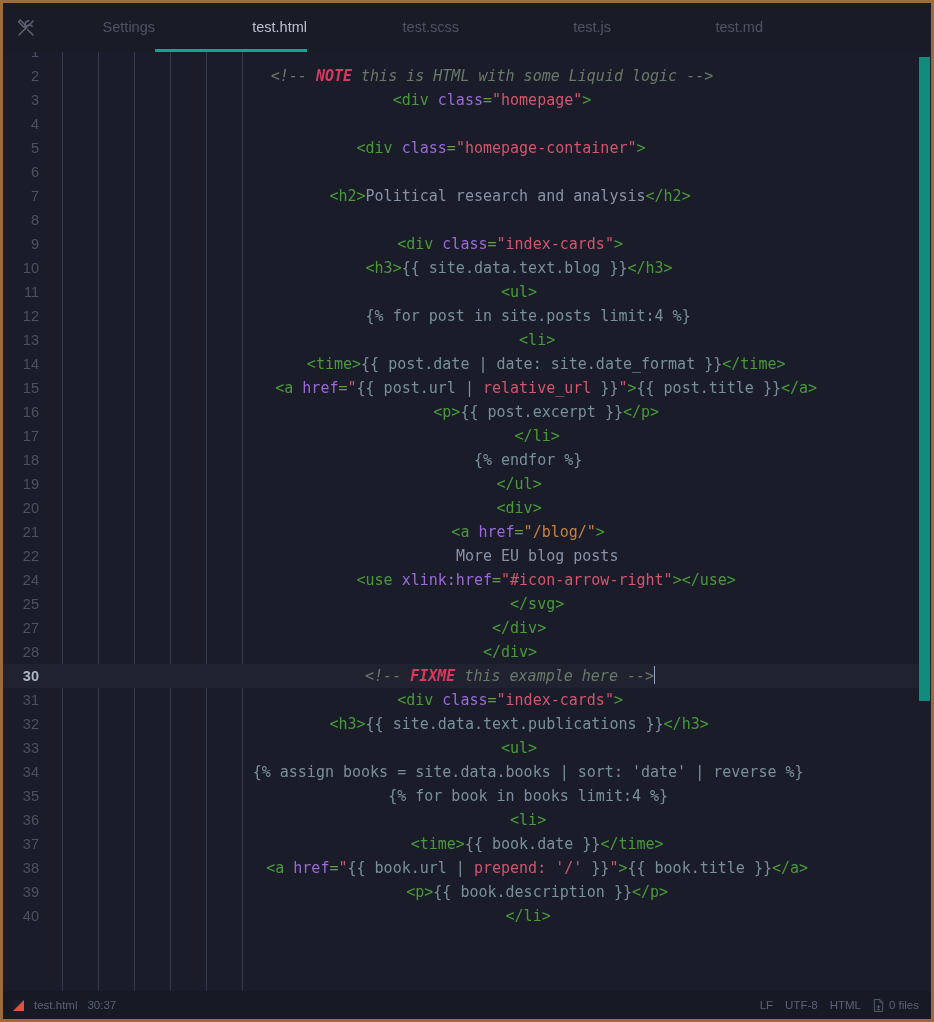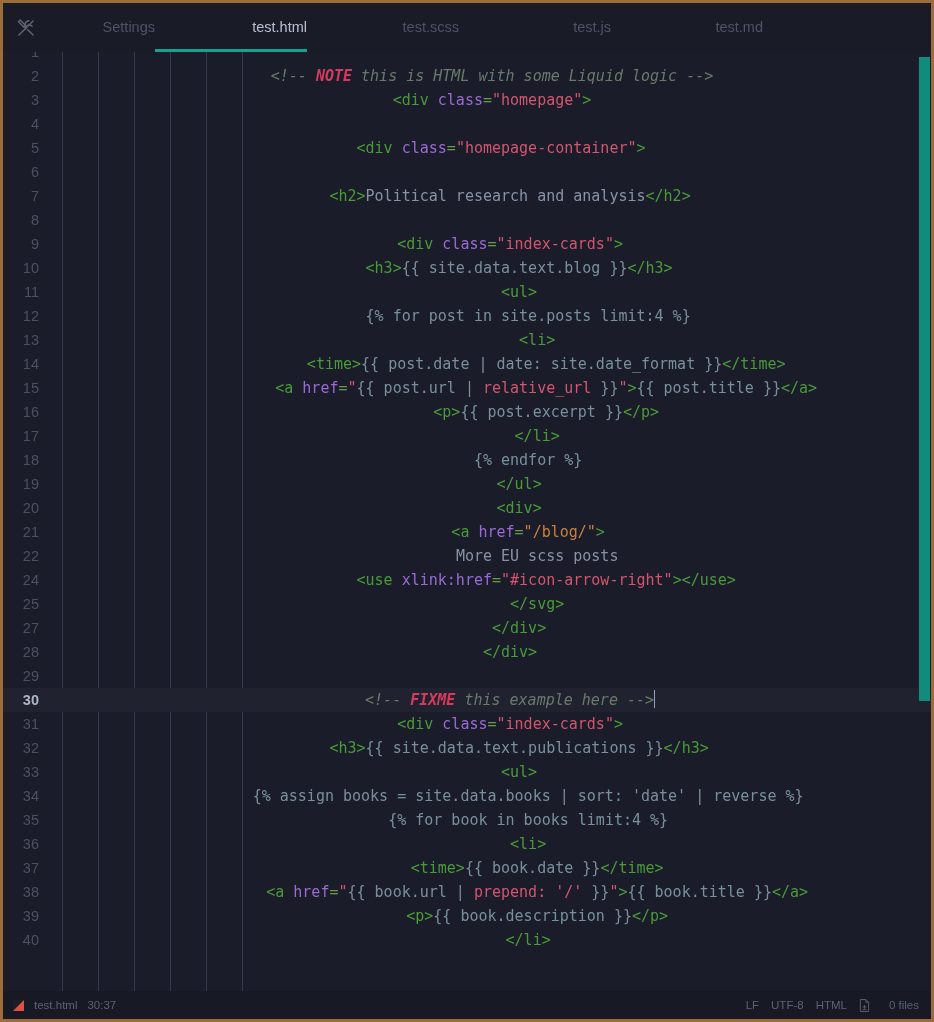--- a/index.html
+++ b/index.html
@@ -202,21 +202,21 @@
     position: relative;
     flex: 0 0 auto;
   }
   .sb-modified-icon::after {
     content: "";
     position: absolute;
     left: 0; top: 0;
     border-left: 11px solid #1c1e2a;
     border-bottom: 11px solid transparent;
   }
-  .sb-files { display: flex; align-items: center; gap: 19px; }
+  .sb-files { display: flex; align-items: center; gap: 5px; }
   .sb-files svg { display: block; }
 </style>
 </head>
 <body>
 
 <div id="app" style="border-color: rgb(158, 107, 58);">
 
   <div id="tabbar">
     <div class="tool-icon">
       <svg width="20" height="20" viewBox="0 0 24 24" fill="none" stroke="currentColor" stroke-width="1.8" stroke-linecap="round" stroke-linejoin="round">
@@ -278,26 +278,25 @@
         <div class="line"><div class="gutter">12</div><div class="code"><span class="t-text">        </span><span class="t-liquid">{% for post in site.posts limit:4 %}</span></div></div>
         <div class="line"><div class="gutter">13</div><div class="code"><span class="t-text">          </span><span class="t-tag">&lt;li&gt;</span></div></div>
         <div class="line"><div class="gutter">14</div><div class="code"><span class="t-text">            </span><span class="t-tag">&lt;time&gt;</span><span class="t-liquid">{{ post.date | date: site.date_format }}</span><span class="t-tag">&lt;/time&gt;</span></div></div>
         <div class="line"><div class="gutter">15</div><div class="code"><span class="t-text">            </span><span class="t-tag">&lt;a </span><span class="t-attr">href</span><span class="t-punct">=</span><span class="t-string">"</span><span class="t-liquidstr">{{ post.url | </span><span class="t-string">relative_url</span><span class="t-liquidstr"> }}</span><span class="t-string">"</span><span class="t-tag">&gt;</span><span class="t-liquid">{{ post.title }}</span><span class="t-tag">&lt;/a&gt;</span></div></div>
         <div class="line"><div class="gutter">16</div><div class="code"><span class="t-text">            </span><span class="t-tag">&lt;p&gt;</span><span class="t-liquid">{{ post.excerpt }}</span><span class="t-tag">&lt;/p&gt;</span></div></div>
         <div class="line"><div class="gutter">17</div><div class="code"><span class="t-text">          </span><span class="t-tag">&lt;/li&gt;</span></div></div>
         <div class="line"><div class="gutter">18</div><div class="code"><span class="t-text">        </span><span class="t-liquid">{% endfor %}</span></div></div>
         <div class="line"><div class="gutter">19</div><div class="code"><span class="t-text">      </span><span class="t-tag">&lt;/ul&gt;</span></div></div>
         <div class="line"><div class="gutter">20</div><div class="code"><span class="t-text">      </span><span class="t-tag">&lt;div&gt;</span></div></div>
         <div class="line"><div class="gutter">21</div><div class="code"><span class="t-text">        </span><span class="t-tag">&lt;a </span><span class="t-attr">href</span><span class="t-punct">=</span><span class="t-url">"/blog/"</span><span class="t-tag">&gt;</span></div></div>
-        <div class="line"><div class="gutter">22</div><div class="code"><span class="t-text">          </span><span class="t-text">More EU scss posts</span></div></div>
+        <div class="line"><div class="gutter">22</div><div class="code"><span class="t-text">          </span><span class="t-text">More EU blog posts</span></div></div>
         <div class="line"><div class="gutter">24</div><div class="code"><span class="t-text">            </span><span class="t-tag">&lt;use </span><span class="t-attr">xlink:href</span><span class="t-punct">=</span><span class="t-string">"#icon-arrow-right"</span><span class="t-tag">&gt;&lt;/use&gt;</span></div></div>
         <div class="line"><div class="gutter">25</div><div class="code"><span class="t-text">          </span><span class="t-tag">&lt;/svg&gt;</span></div></div>
         <div class="line"><div class="gutter">27</div><div class="code"><span class="t-text">      </span><span class="t-tag">&lt;/div&gt;</span></div></div>
         <div class="line"><div class="gutter">28</div><div class="code"><span class="t-text">    </span><span class="t-tag">&lt;/div&gt;</span></div></div>
-        <div class="line"><div class="gutter">29</div><div class="code"></div></div>
         <div class="line active"><div class="gutter">30</div><div class="code"><span class="t-text">    </span><span class="t-comment">&lt;!-- </span><span class="t-todo">FIXME</span><span class="t-comment"> this example here --&gt;</span><span class="cursor"></span></div></div>
         <div class="line"><div class="gutter">31</div><div class="code"><span class="t-text">    </span><span class="t-tag">&lt;div </span><span class="t-attr">class</span><span class="t-punct">=</span><span class="t-string">"index-cards"</span><span class="t-tag">&gt;</span></div></div>
         <div class="line"><div class="gutter">32</div><div class="code"><span class="t-text">      </span><span class="t-tag">&lt;h3&gt;</span><span class="t-liquid">{{ site.data.text.publications }}</span><span class="t-tag">&lt;/h3&gt;</span></div></div>
         <div class="line"><div class="gutter">33</div><div class="code"><span class="t-text">      </span><span class="t-tag">&lt;ul&gt;</span></div></div>
         <div class="line"><div class="gutter">34</div><div class="code"><span class="t-text">        </span><span class="t-liquid">{% assign books = site.data.books | sort: 'date' | reverse %}</span></div></div>
         <div class="line"><div class="gutter">35</div><div class="code"><span class="t-text">        </span><span class="t-liquid">{% for book in books limit:4 %}</span></div></div>
         <div class="line"><div class="gutter">36</div><div class="code"><span class="t-text">        </span><span class="t-tag">&lt;li&gt;</span></div></div>
         <div class="line"><div class="gutter">37</div><div class="code"><span class="t-text">          </span><span class="t-tag">&lt;time&gt;</span><span class="t-liquid">{{ book.date }}</span><span class="t-tag">&lt;/time&gt;</span></div></div>
         <div class="line"><div class="gutter">38</div><div class="code"><span class="t-text">          </span><span class="t-tag">&lt;a </span><span class="t-attr">href</span><span class="t-punct">=</span><span class="t-string">"</span><span class="t-liquidstr">{{ book.url | </span><span class="t-string">prepend: '/' </span><span class="t-liquidstr">}}</span><span class="t-string">"</span><span class="t-tag">&gt;</span><span class="t-liquid">{{ book.title }}</span><span class="t-tag">&lt;/a&gt;</span></div></div>
         <div class="line"><div class="gutter">39</div><div class="code"><span class="t-text">          </span><span class="t-tag">&lt;p&gt;</span><span class="t-liquid">{{ book.description }}</span><span class="t-tag">&lt;/p&gt;</span></div></div>

